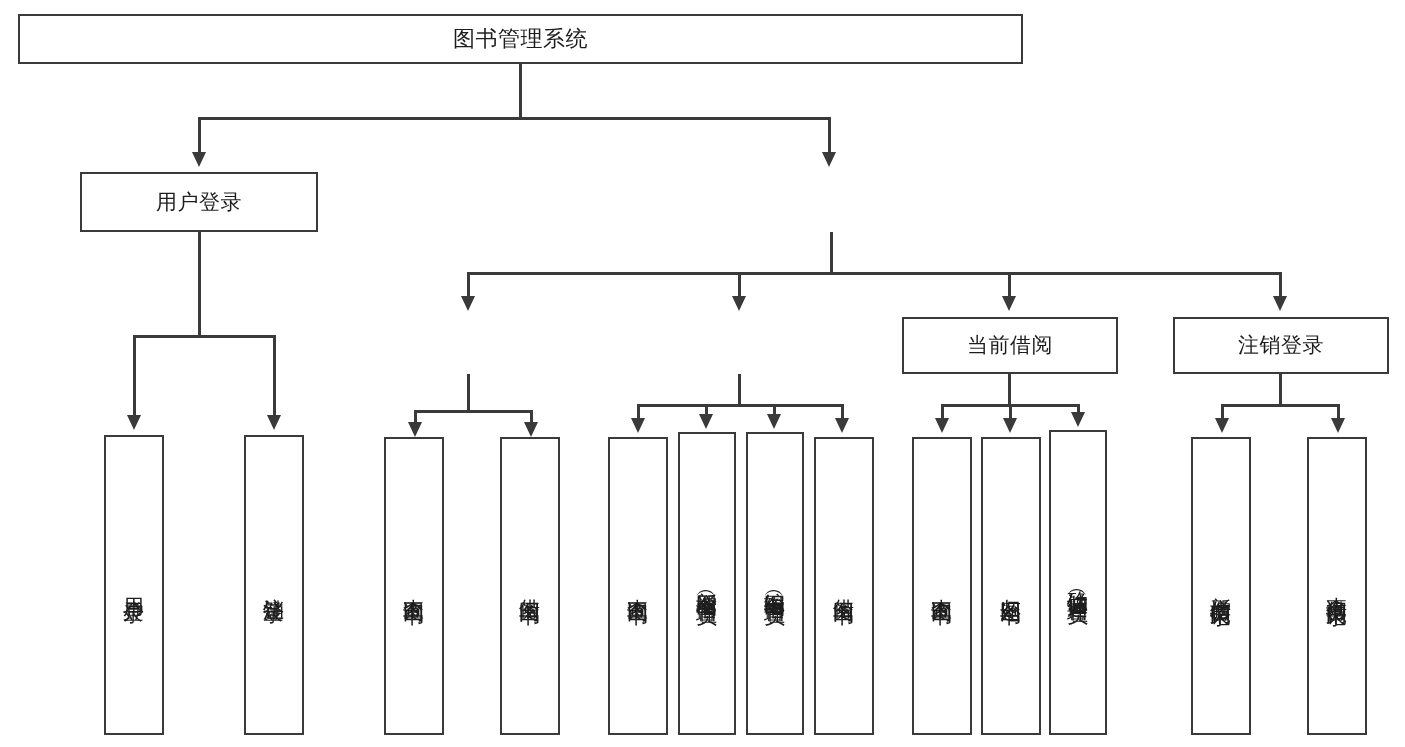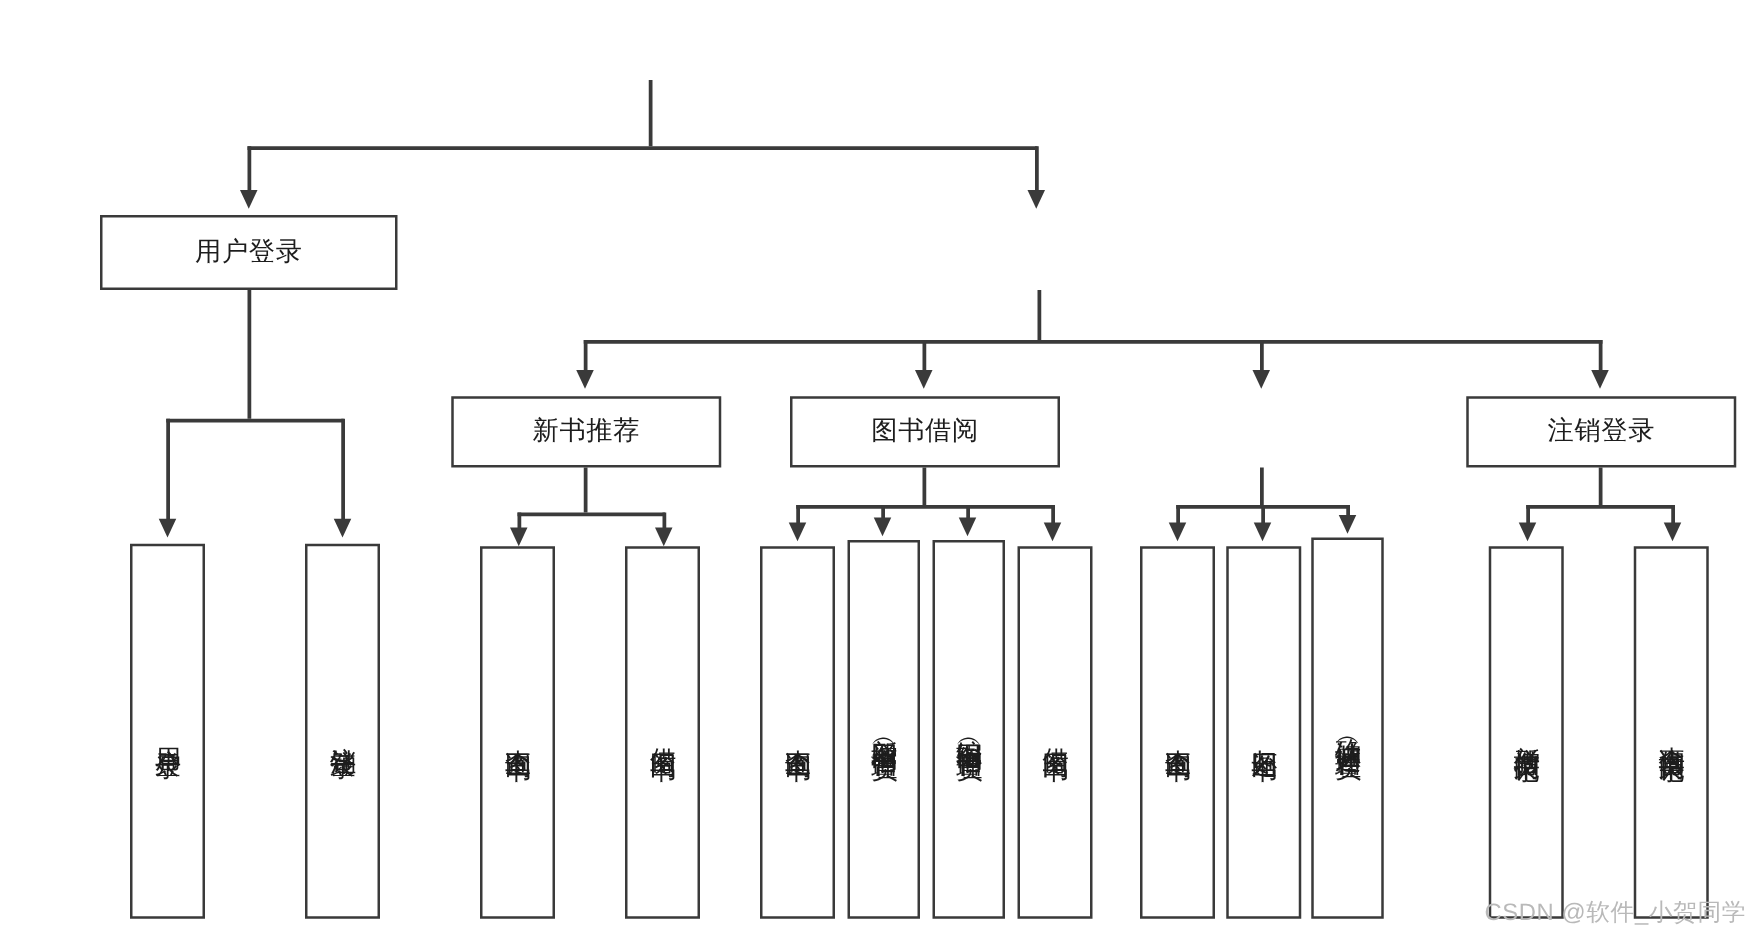--- a/index.html
+++ b/index.html
@@ -87,20 +87,23 @@
     letter-spacing: 0.5px;
     white-space: nowrap;
     pointer-events: none;
   }
 </style>
 </head>
 <body>
 
 <div id="diagram-canvas">
 
+  <div class="node root horiz" style="left:18px; top:14px; width:1005px; height:50px;">
+    <span class="label">图书管理系统</span>
+  </div>
 
   <div class="vline" style="left:519px; top:64px; height:53px;"></div>
   <div class="hline" style="left:198px; top:117px; width:632px;"></div>
 
   <div class="vline" style="left:198px; top:117px; height:37px;"></div>
   <div class="arrow" style="left:192px; top:152px;"></div>
 
   <div class="vline" style="left:828px; top:117px; height:37px;"></div>
   <div class="arrow" style="left:822px; top:152px;"></div>
 
@@ -120,25 +123,22 @@
   <div class="hline" style="left:467px; top:272px; width:815px;"></div>
   <div class="vline" style="left:467px; top:272px; height:26px;"></div>
   <div class="arrow" style="left:461px; top:296px;"></div>
   <div class="vline" style="left:738px; top:272px; height:26px;"></div>
   <div class="arrow" style="left:732px; top:296px;"></div>
   <div class="vline" style="left:1008px; top:272px; height:26px;"></div>
   <div class="arrow" style="left:1002px; top:296px;"></div>
   <div class="vline" style="left:1279px; top:272px; height:26px;"></div>
   <div class="arrow" style="left:1273px; top:296px;"></div>
 
-  <div class="node horiz" style="left:361px; top:317px; width:216px; height:57px;">
-    <span class="label">新书推荐</span>
-  </div>
-  <div class="node horiz" style="left:632px; top:317px; width:216px; height:57px;">
-    <span class="label">图书借阅</span>
+  <div class="node horiz" style="left:902px; top:317px; width:216px; height:57px;">
+    <span class="label">当前借阅</span>
   </div>
   <div class="node horiz" style="left:1173px; top:317px; width:216px; height:57px;">
     <span class="label">注销登录</span>
   </div>
 
   <div class="vline" style="left:467px; top:374px; height:36px;"></div>
   <div class="hline" style="left:414px; top:410px; width:118px;"></div>
   <div class="vline" style="left:414px; top:410px; height:14px;"></div>
   <div class="arrow" style="left:408px; top:422px;"></div>
   <div class="vline" style="left:530px; top:410px; height:14px;"></div>
@@ -208,15 +208,14 @@
     <span class="label">确认归还（管理员）</span>
   </div>
 
   <div class="node leaf" style="left:1191px; top:437px; width:60px; height:298px;">
     <span class="label">新增借阅记录</span>
   </div>
   <div class="node leaf" style="left:1307px; top:437px; width:60px; height:298px;">
     <span class="label">查询借阅记录</span>
   </div>
 
-  <div id="watermark">CSDN @软件_小贺同学</div>
 
 </div>
 
 </body></html>

